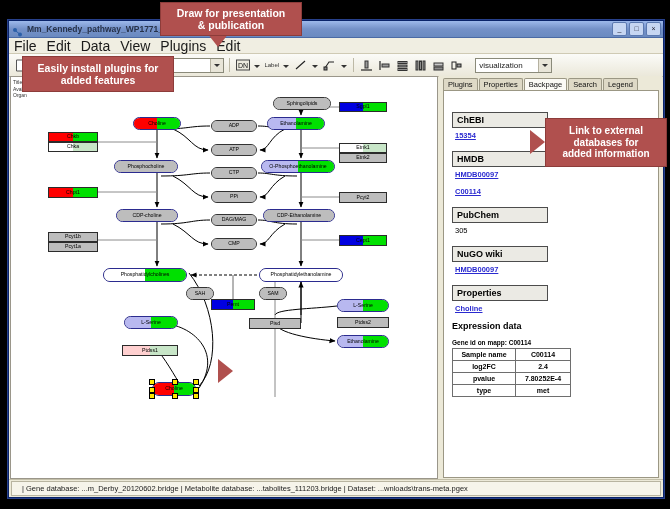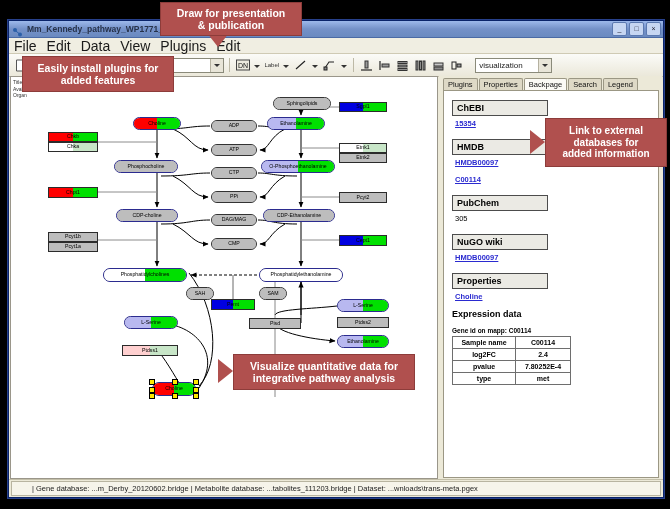--- a/index.html
+++ b/index.html
@@ -39,28 +39,28 @@
   .canvaswrap{position:relative;flex:0 0 426px;background:#fff;border:1px solid #9a968a;margin:1px;overflow:hidden;}
   .sidepanel{position:relative;flex:1;margin:1px 1px 1px 0;background:#ece9d8;display:flex;flex-direction:column;}
 
   
   .canvasmeta{position:absolute;left:2px;top:2px;font-size:5px;color:#333;line-height:6.5px;}
 
   
   .statusbar{position:absolute;left:0;right:0;bottom:0;height:17px;background:#ece9d8;border-top:1px solid #c3bfa9;
              display:flex;align-items:center;}
   .statusinner{margin:1px 2px;flex:1;height:13px;background:#f6f4ea;border:1px solid #b8b4a0;
-               font-size:7.5px;color:#1a1a1a;display:flex;align-items:center;padding-left:20px;white-space:nowrap;overflow:hidden;}
+               font-size:7.5px;color:#1a1a1a;display:flex;align-items:center;padding-left:10px;white-space:nowrap;overflow:hidden;}
 
   
   .tabstrip{height:14px;display:flex;align-items:flex-end;padding-left:4px;gap:1px;background:#ece9d8;}
   .tab{font-size:7.5px;padding:1px 4px 1px 4px;border:1px solid #9b9784;border-bottom:none;
        background:#ded9c6;color:#111;border-radius:2px 2px 0 0;}
   .tab.active{background:#fbfaf5;font-weight:normal;padding-bottom:2px;position:relative;top:1px;}
-  .panelbody{flex:1;background:#fff;border:1px solid #9b9784;margin:0 3px 1px 4px;overflow:hidden;position:relative;padding:6px 0 0 8px;}
+  .panelbody{flex:1;background:#fff;border:1px solid #9b9784;margin:0 3px 1px 4px;overflow:hidden;position:relative;padding:18px 0 0 8px;}
 
   .dbhead{display:inline-block;min-width:86px;background:#ebeae4;border:1px solid #4c4c4c;
           font-size:9px;font-weight:bold;color:#000;padding:2px 4px;margin-bottom:3px;}
   .dblink{font-size:7.5px;color:#2a2ad0;text-decoration:underline;display:block;margin:0 0 8px 3px;font-weight:bold;}
   .dbplain{font-size:7.5px;color:#000;display:block;margin:0 0 8px 3px;}
   .exprhead{font-size:9px;font-weight:bold;color:#000;margin:2px 0 8px 0;}
   .genemapp{font-size:6.5px;font-weight:bold;color:#000;margin-bottom:2px;}
   table.exprtbl{border-collapse:collapse;font-size:7px;}
   table.exprtbl td{border:1px solid #6e6e6e;padding:2px 4px;text-align:center;font-weight:bold;color:#000;}
   table.exprtbl td.k{min-width:54px;}
@@ -607,19 +607,15 @@
   </div>
   <div class="arrowup" style="left:74px;top:57px;"></div>
 
   <div class="callout" style="left:545px;top:118px;width:120px;height:47px;font-size:10px;">
     <span style="white-space:pre-line">Link  to external
 databases  for
 added information</span>
   </div>
   <div class="arrowright" style="left:530px;top:130px;"></div>
 
-  <div class="callout" style="left:233px;top:354px;width:180px;height:34px;font-size:10.5px;">
-    <span style="white-space:pre-line">Visualize quantitative data  for
-integrative pathway analysis</span>
-  </div>
   <div class="arrowright" style="left:218px;top:359px;"></div>
 
 </div>
 
 </body></html>

